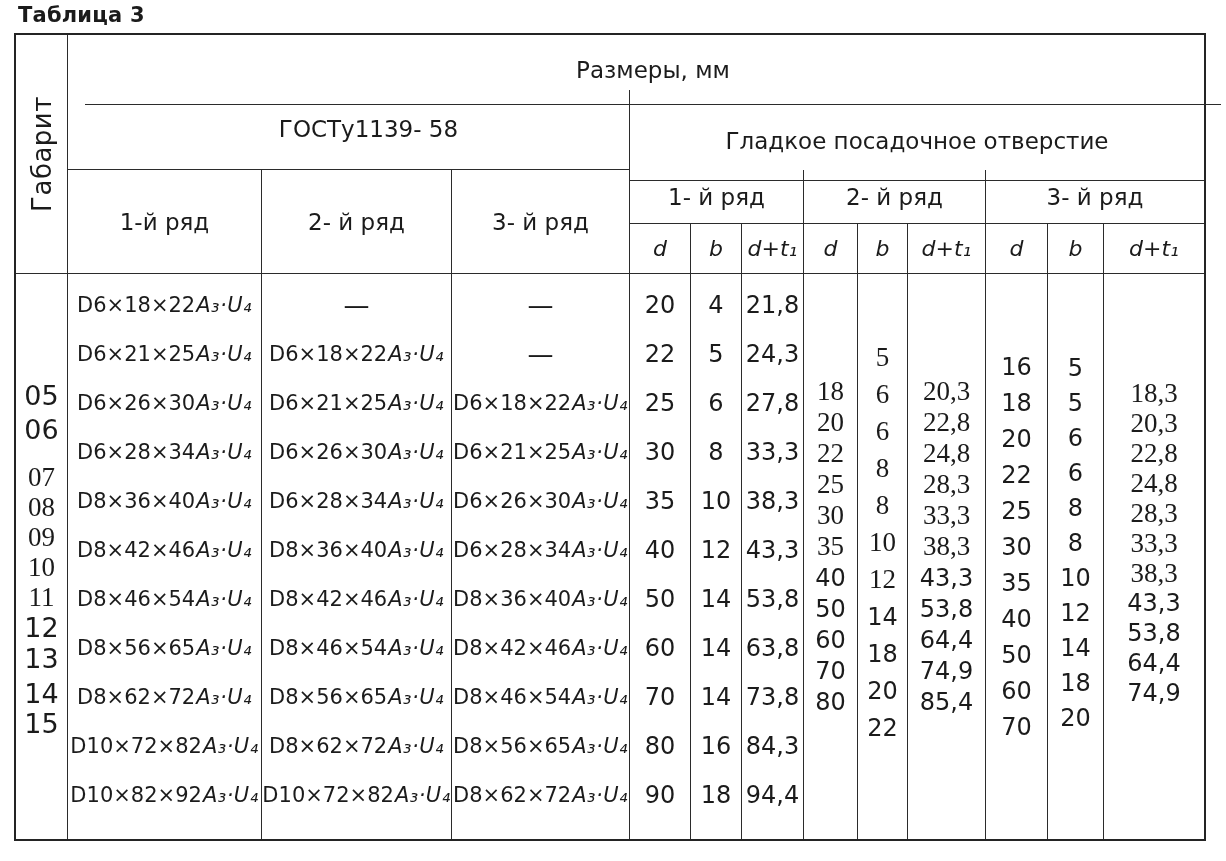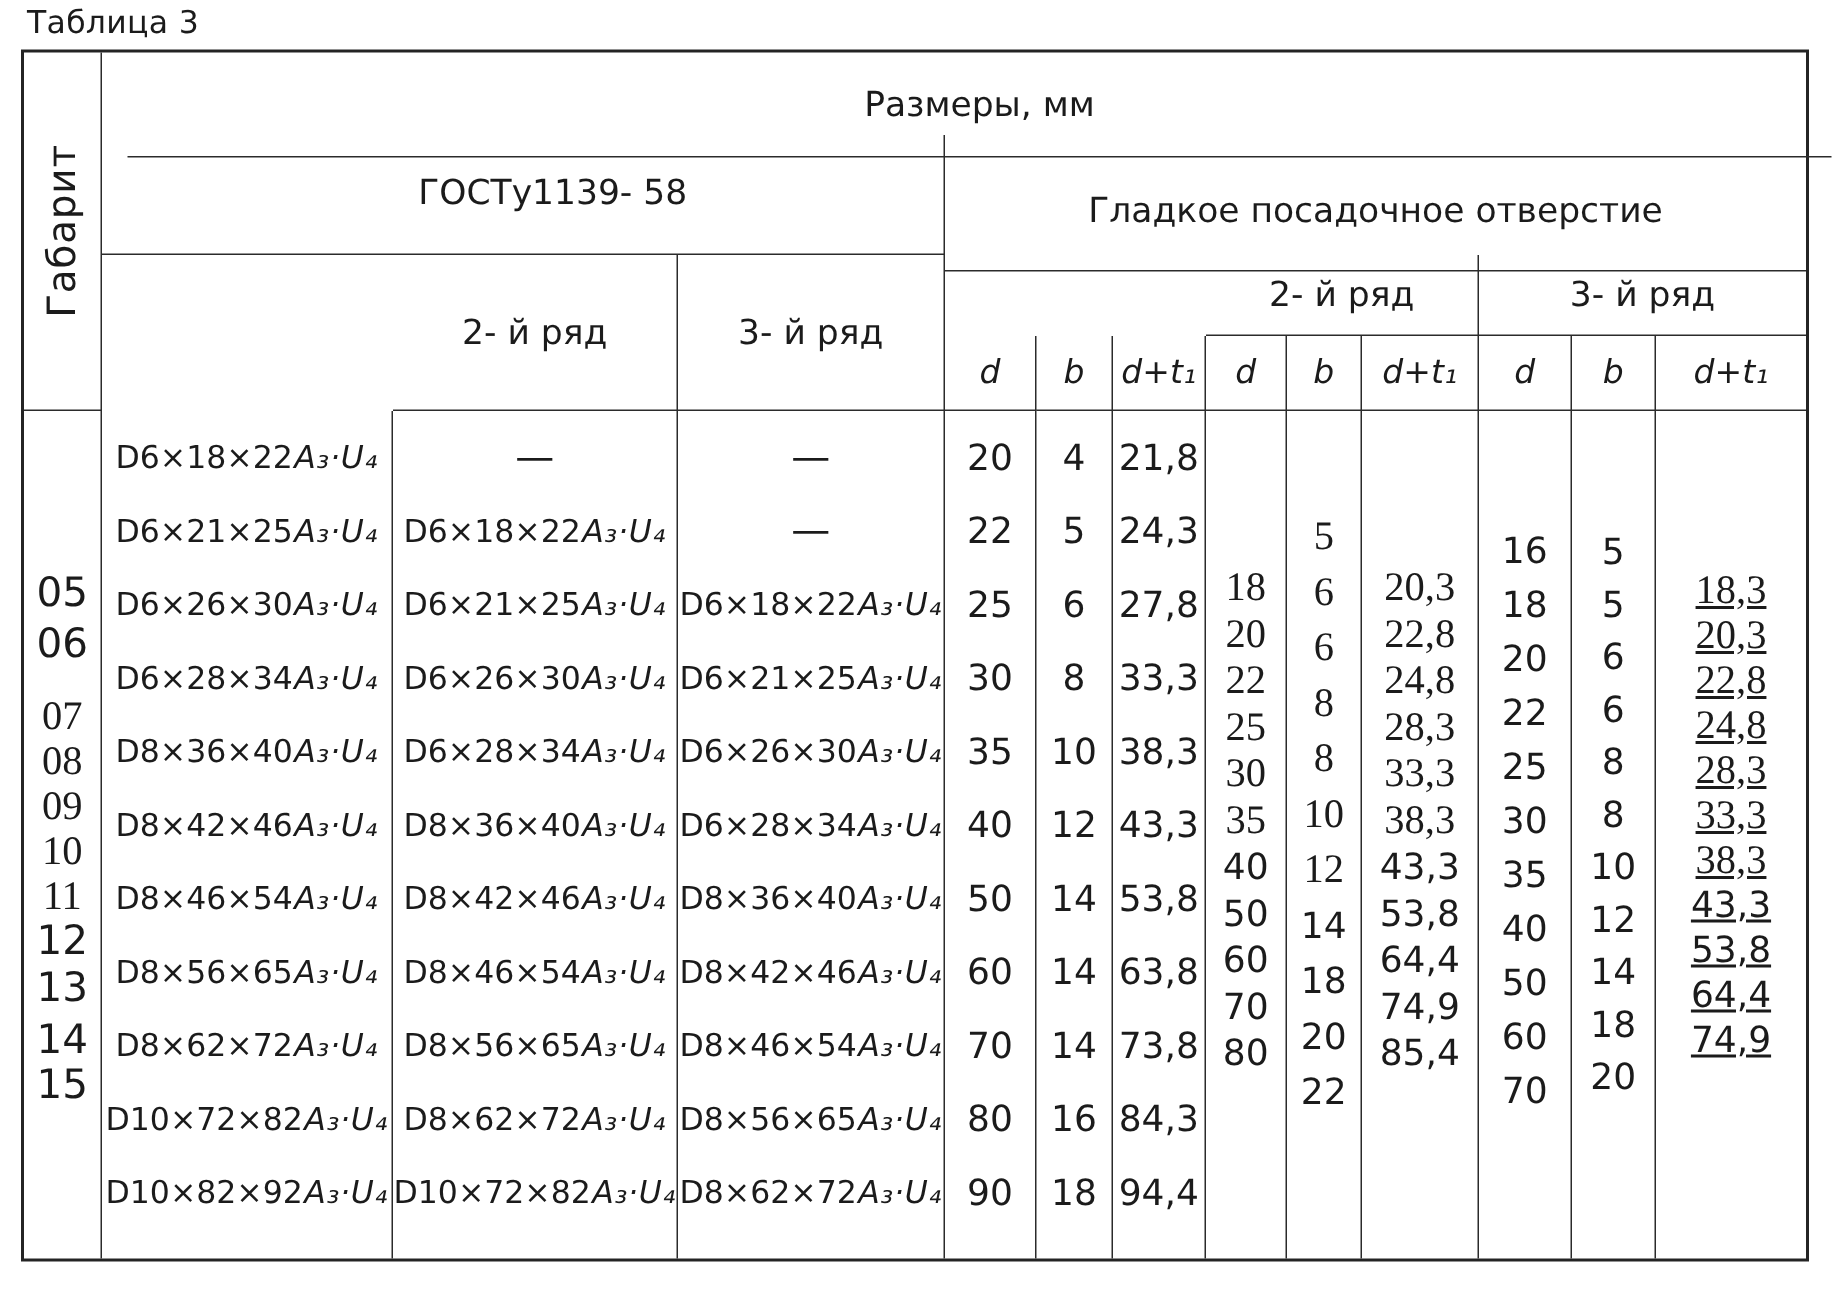--- a/index.html
+++ b/index.html
@@ -1,18 +1,18 @@
 <!DOCTYPE html>
 <html><head>
 <meta charset="utf-8">
 <style>
   html,body{margin:0;padding:0;background:#ffffff;}
   body{width:1226px;height:861px;position:relative;overflow:hidden;
        font-family:"DejaVu Sans","Liberation Sans",sans-serif;color:#1b1b1b;}
-  .page-title{position:absolute;left:18px;top:3px;font-size:21px;font-weight:400;letter-spacing:.2px;}
+  .page-title{position:absolute;left:18px;top:3px;font-size:21px;font-weight:700;letter-spacing:.2px;}
   .tbl{position:absolute;left:14px;top:33px;width:1188px;height:804px;border:2px solid #242424;box-sizing:content-box;}
   .cell{position:absolute;box-sizing:border-box;border-right:1.5px solid #2b2b2b;border-bottom:1.5px solid #2b2b2b;
         display:flex;align-items:center;justify-content:center;text-align:center;}
   .cell.no-br{border-right:none;}
   .cell.no-bb{border-bottom:none;}
   .hdr{font-size:23px;}
   .subhdr{font-size:22px;font-style:italic;}
   .vtext{transform:rotate(-90deg);font-size:26px;letter-spacing:.5px;white-space:nowrap;}
   .two-line{flex-direction:column;justify-content:center;align-items:stretch;line-height:31px;}
   .two-line .ln1{text-align:left;padding-left:14px;}
@@ -28,21 +28,21 @@
   .l-gab .li:nth-child(1){margin-top:106px;}
   .l-gab .li:nth-child(2){margin-top:4px;}
   .l-gab .li:nth-child(3){margin-top:18px;}
   .l-gab .li:nth-child(9){margin-top:1px;}
   .l-gab .li:nth-child(10){margin-top:5px;}
   .l-r2d{padding-top:102px;} .l-r2d .li{height:31px;font-size:24px;}
   .l-r2b{padding-top:65px;}  .l-r2b .li{height:37px;font-size:24px;}
   .l-r2dt{padding-top:102px;}.l-r2dt .li{height:31px;font-size:24px;}
   .l-r3d{padding-top:75px;}  .l-r3d .li{height:36px;font-size:24px;}
   .l-r3b{padding-top:76px;}  .l-r3b .li{height:35px;font-size:24px;}
-  .l-r3dt{padding-top:104px;text-decoration:underline;}.l-r3dt .li{height:30px;font-size:24px;}
+  .l-r3dt{padding-top:104px;}.l-r3dt .li{height:30px;font-size:24px;}
   
   .l-gab .li:nth-child(n+3):nth-child(-n+7),
   .l-r2d .li:nth-child(-n+6),
   .l-r2b .li:nth-child(-n+7),
   .l-r2dt .li:nth-child(-n+6),
   .l-r3dt .li:nth-child(-n+7){font-family:"Liberation Serif",serif;font-size:27px;}
   .li .tail{font-style:italic;letter-spacing:.5px;padding-left:1px;}
   .li.dash{font-size:26px;}
 </style>
 </head>
@@ -61,27 +61,33 @@
   </div>
 
   <div class="cell hdr two-line" style="left:52px;top:55px;width:562px;height:80px;">
     <span class="ln2">ГОСТу1139- 58</span>
   </div>
 
   <div class="cell hdr no-br" style="left:614px;top:66px;width:574px;height:80px;">
     <span>Гладкое посадочное отверстие</span>
   </div>
 
+  <div class="cell hdr" style="left:52px;top:135px;width:194px;height:104px;">
+    <span>1-й ряд</span>
+  </div>
   <div class="cell hdr" style="left:246px;top:135px;width:190px;height:104px;">
     <span>2- й ряд</span>
   </div>
   <div class="cell hdr" style="left:436px;top:135px;width:178px;height:104px;">
     <span>3- й ряд</span>
   </div>
 
+  <div class="cell hdr" style="left:614px;top:135px;width:174px;height:54px;">
+    <span>1- й ряд</span>
+  </div>
   <div class="cell hdr" style="left:788px;top:135px;width:182px;height:54px;">
     <span>2- й ряд</span>
   </div>
   <div class="cell hdr no-br" style="left:970px;top:135px;width:218px;height:54px;">
     <span>3- й ряд</span>
   </div>
 
   <div class="cell subhdr" style="left:614px;top:189px;width:61px;height:50px;">
       <span>d</span>
     </div>

